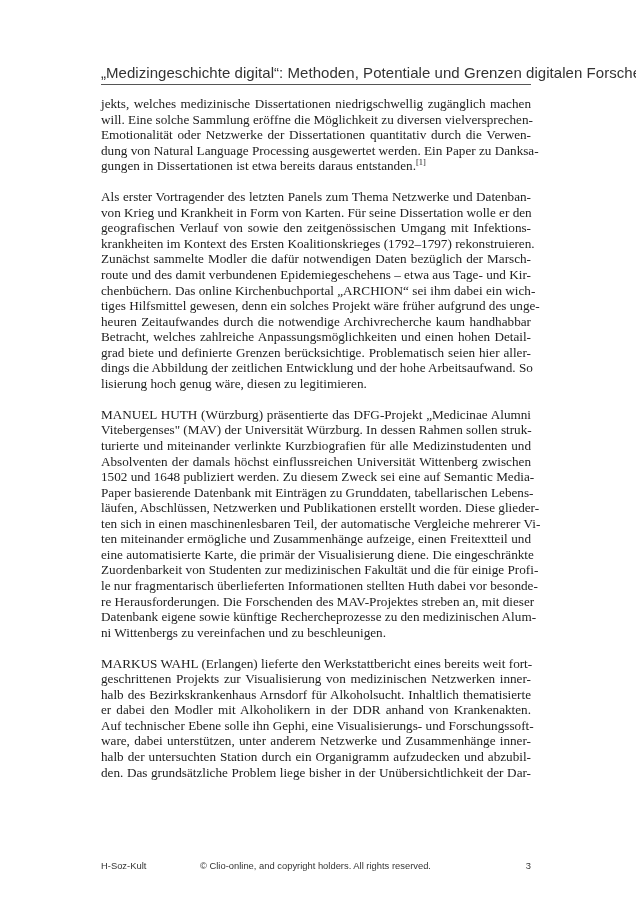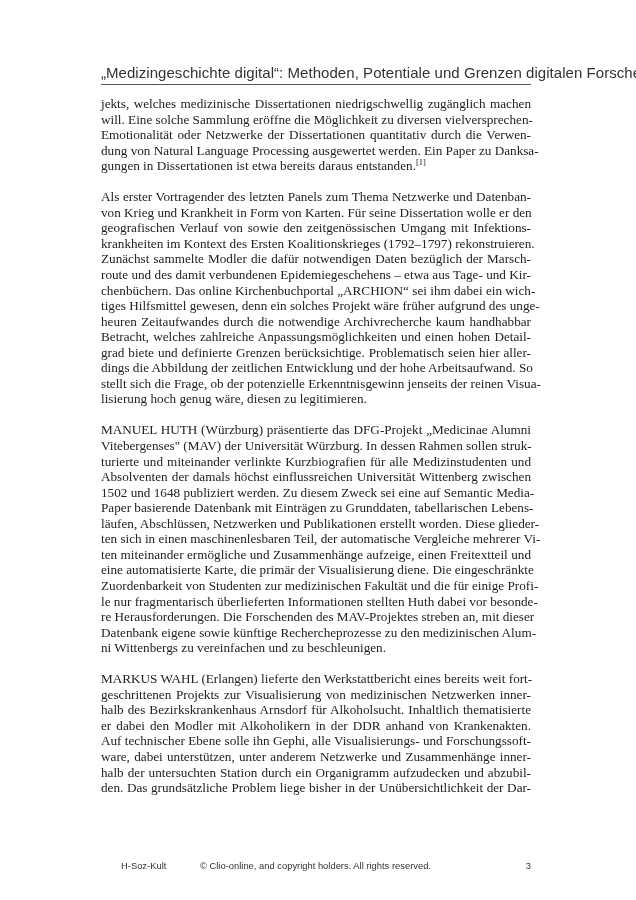--- a/index.html
+++ b/index.html
@@ -63,21 +63,20 @@
       left: 101px;
       width: 430px;
       font-family: "Liberation Sans", sans-serif;
       font-size: 9.4px;
       color: #333333;
     }
     .footer-left {
       position: absolute;
       left: 0;
       top: 0;
-      margin-left: 20px;
     }
     .footer-center {
       position: absolute;
       left: 99px;
       top: 0;
     }
     .footer-right {
       position: absolute;
       right: 0;
       top: 0;
@@ -105,21 +104,20 @@
     <span class="line">geografischen Verlauf von sowie den zeitgenössischen Umgang mit Infektions-</span>
     <span class="line">krankheiten im Kontext des Ersten Koalitionskrieges (1792–1797) rekonstruieren.</span>
     <span class="line">Zunächst sammelte Modler die dafür notwendigen Daten bezüglich der Marsch-</span>
     <span class="line">route und des damit verbundenen Epidemiegeschehens – etwa aus Tage- und Kir-</span>
     <span class="line">chenbüchern. Das online Kirchenbuchportal „ARCHION“ sei ihm dabei ein wich-</span>
     <span class="line">tiges Hilfsmittel gewesen, denn ein solches Projekt wäre früher aufgrund des unge-</span>
     <span class="line">heuren Zeitaufwandes durch die notwendige Archivrecherche kaum handhabbar</span>
     <span class="line">Betracht, welches zahlreiche Anpassungsmöglichkeiten und einen hohen Detail-</span>
     <span class="line">grad biete und definierte Grenzen berücksichtige. Problematisch seien hier aller-</span>
     <span class="line">dings die Abbildung der zeitlichen Entwicklung und der hohe Arbeitsaufwand. So</span>
-    <span class="line">stellt sich die Frage, ob der potenzielle Erkenntnisgewinn jenseits der reinen Visua-</span>
     <span class="line last">lisierung hoch genug wäre, diesen zu legitimieren.</span>
   </p>
 
   <p>
     <span class="line">MANUEL HUTH (Würzburg) präsentierte das DFG-Projekt „Medicinae Alumni</span>
     <span class="line">Vitebergenses" (MAV) der Universität Würzburg. In dessen Rahmen sollen struk-</span>
     <span class="line">turierte und miteinander verlinkte Kurzbiografien für alle Medizinstudenten und</span>
     <span class="line">Absolventen der damals höchst einflussreichen Universität Wittenberg zwischen</span>
     <span class="line">1502 und 1648 publiziert werden. Zu diesem Zweck sei eine auf Semantic Media-</span>
     <span class="line">Paper basierende Datenbank mit Einträgen zu Grunddaten, tabellarischen Lebens-</span>
@@ -132,21 +130,21 @@
     <span class="line">re Herausforderungen. Die Forschenden des MAV-Projektes streben an, mit dieser</span>
     <span class="line">Datenbank eigene sowie künftige Rechercheprozesse zu den medizinischen Alum-</span>
     <span class="line last">ni Wittenbergs zu vereinfachen und zu beschleunigen.</span>
   </p>
 
   <p>
     <span class="line">MARKUS WAHL (Erlangen) lieferte den Werkstattbericht eines bereits weit fort-</span>
     <span class="line">geschrittenen Projekts zur Visualisierung von medizinischen Netzwerken inner-</span>
     <span class="line">halb des Bezirkskrankenhaus Arnsdorf für Alkoholsucht. Inhaltlich thematisierte</span>
     <span class="line">er dabei den Modler mit Alkoholikern in der DDR anhand von Krankenakten.</span>
-    <span class="line">Auf technischer Ebene solle ihn Gephi, alle Visualisierungs- und Forschungssoft-</span>
+    <span class="line">Auf technischer Ebene solle ihn Gephi, eine Visualisierungs- und Forschungssoft-</span>
     <span class="line">ware, dabei unterstützen, unter anderem Netzwerke und Zusammenhänge inner-</span>
     <span class="line">halb der untersuchten Station durch ein Organigramm aufzudecken und abzubil-</span>
     <span class="line">den. Das grundsätzliche Problem liege bisher in der Unübersichtlichkeit der Dar-</span>
   </p>
 </div>
 
 <div class="footer">
   <span class="footer-left">H-Soz-Kult</span>
   <span class="footer-center">© Clio-online, and copyright holders. All rights reserved.</span>
   <span class="footer-right">3</span>

